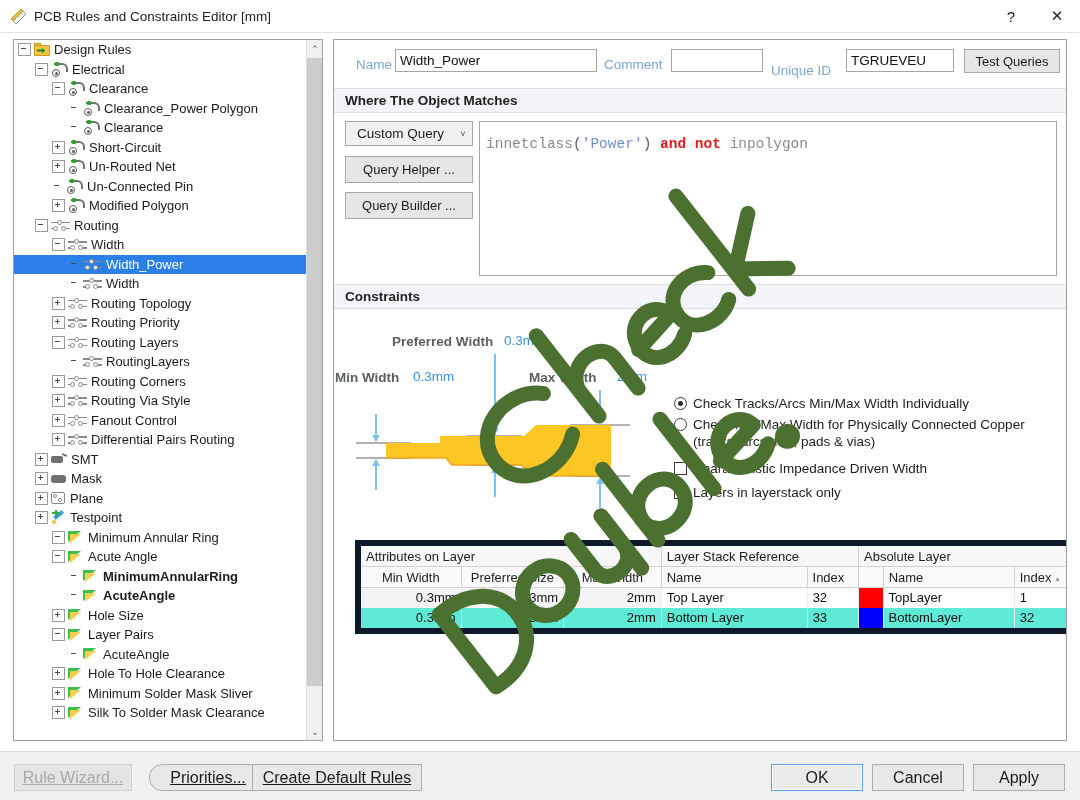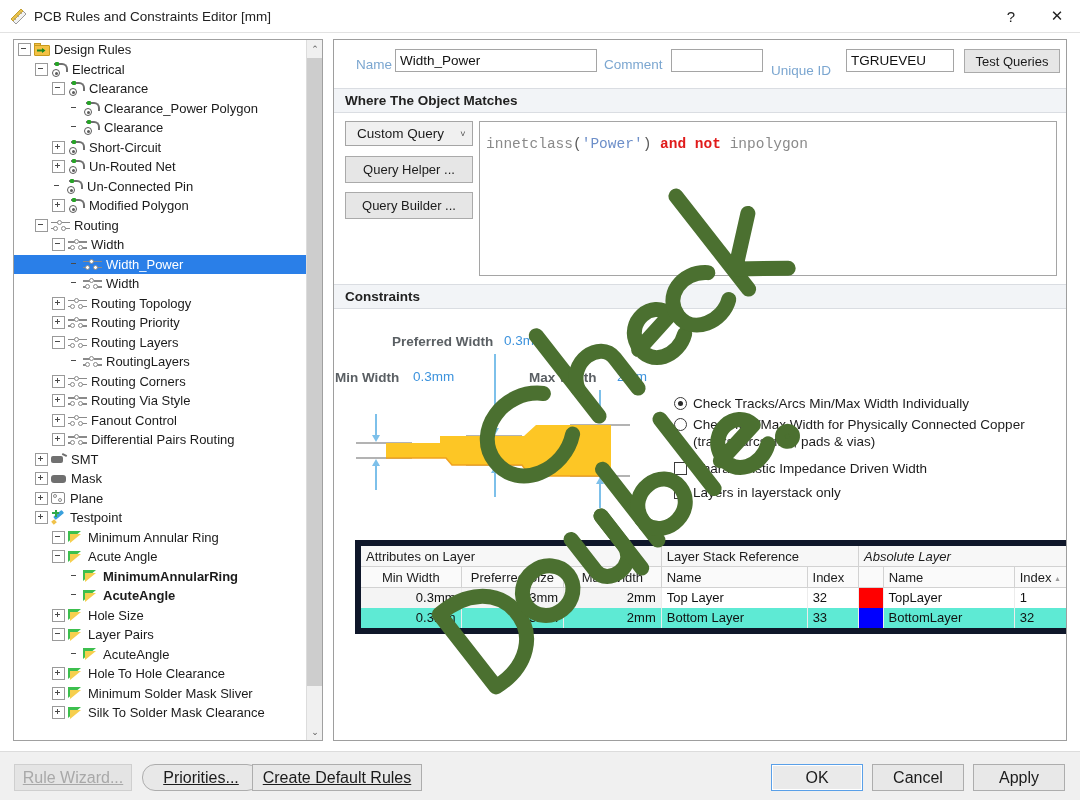--- a/index.html
+++ b/index.html
@@ -173,21 +173,21 @@
   .sortmark{display:inline-block;margin-left:4px;color:#9a9a9a;font-size:8px;vertical-align:middle;}
 
   
   .footer{position:absolute;left:0;top:751px;width:1080px;height:49px;background:#f0f0f0;border-top:1px solid #dcdcdc;box-sizing:border-box;}
   .fbtn{position:absolute;top:12px;height:27px;border:1px solid #adadad;background:#e8e8e8;
     font-size:16px;color:#1b1b1b;display:flex;align-items:center;justify-content:center;cursor:default;box-sizing:border-box;}
   .fbtn.dis{color:#a8a8a8;background:#e4e4e4;border-color:#cfcfcf;}
   .fbtn.def{border:1px solid #5aa0e8;background:#eaeaea;box-shadow:inset 0 0 0 1px #ffffff;}
   .u{text-decoration:underline;}
   #b-wizard{left:14px;width:118px;}
-  #b-prior{left:142px;width:118px;border-radius:13px;}
+  #b-prior{left:149px;width:118px;border-radius:13px;}
   #b-defaults{left:252px;width:170px;}
   #b-ok{left:771px;width:92px;}
   #b-cancel{left:872px;width:92px;}
   #b-apply{left:973px;width:92px;}
 
   
   .wm{position:absolute;left:330px;top:140px;width:540px;height:520px;pointer-events:none;overflow:visible;}
 </style>
 </head>
 <body>
@@ -701,21 +701,21 @@
           <div class="opt ">
             <span class="cbx on"></span>
             <span class="otxt" style="max-width: 355px;">Layers in layerstack only</span>
           </div>
         </div>
 
       <div class="tbl">
         <div class="tbl-row">
           <div class="th grp" style="width:305px;">Attributes on Layer</div>
           <div class="th grp" style="width:200px;">Layer Stack Reference</div>
-          <div class="th grp" style="width:215px;border-right:none;font-style:italic;">Absolute Layer</div>
+          <div class="th grp" style="width:215px;border-right:none;">Absolute Layer</div>
         </div>
         <div class="tbl-row">
           <div class="th" style="width:102px;text-align:center;">Min Width</div>
           <div class="th" style="width:104px;text-align:center;">Preferred Size</div>
           <div class="th" style="width:99px;text-align:center;">Max Width</div>
           <div class="th" style="width:148px;">Name</div>
           <div class="th" style="width:52px;">Index</div>
           <div class="th" style="width:25px;"></div>
           <div class="th" style="width:133px;">Name</div>
           <div class="th" style="width:57px;border-right:none;"><span>Index</span><span class="sortmark">▴</span></div>

